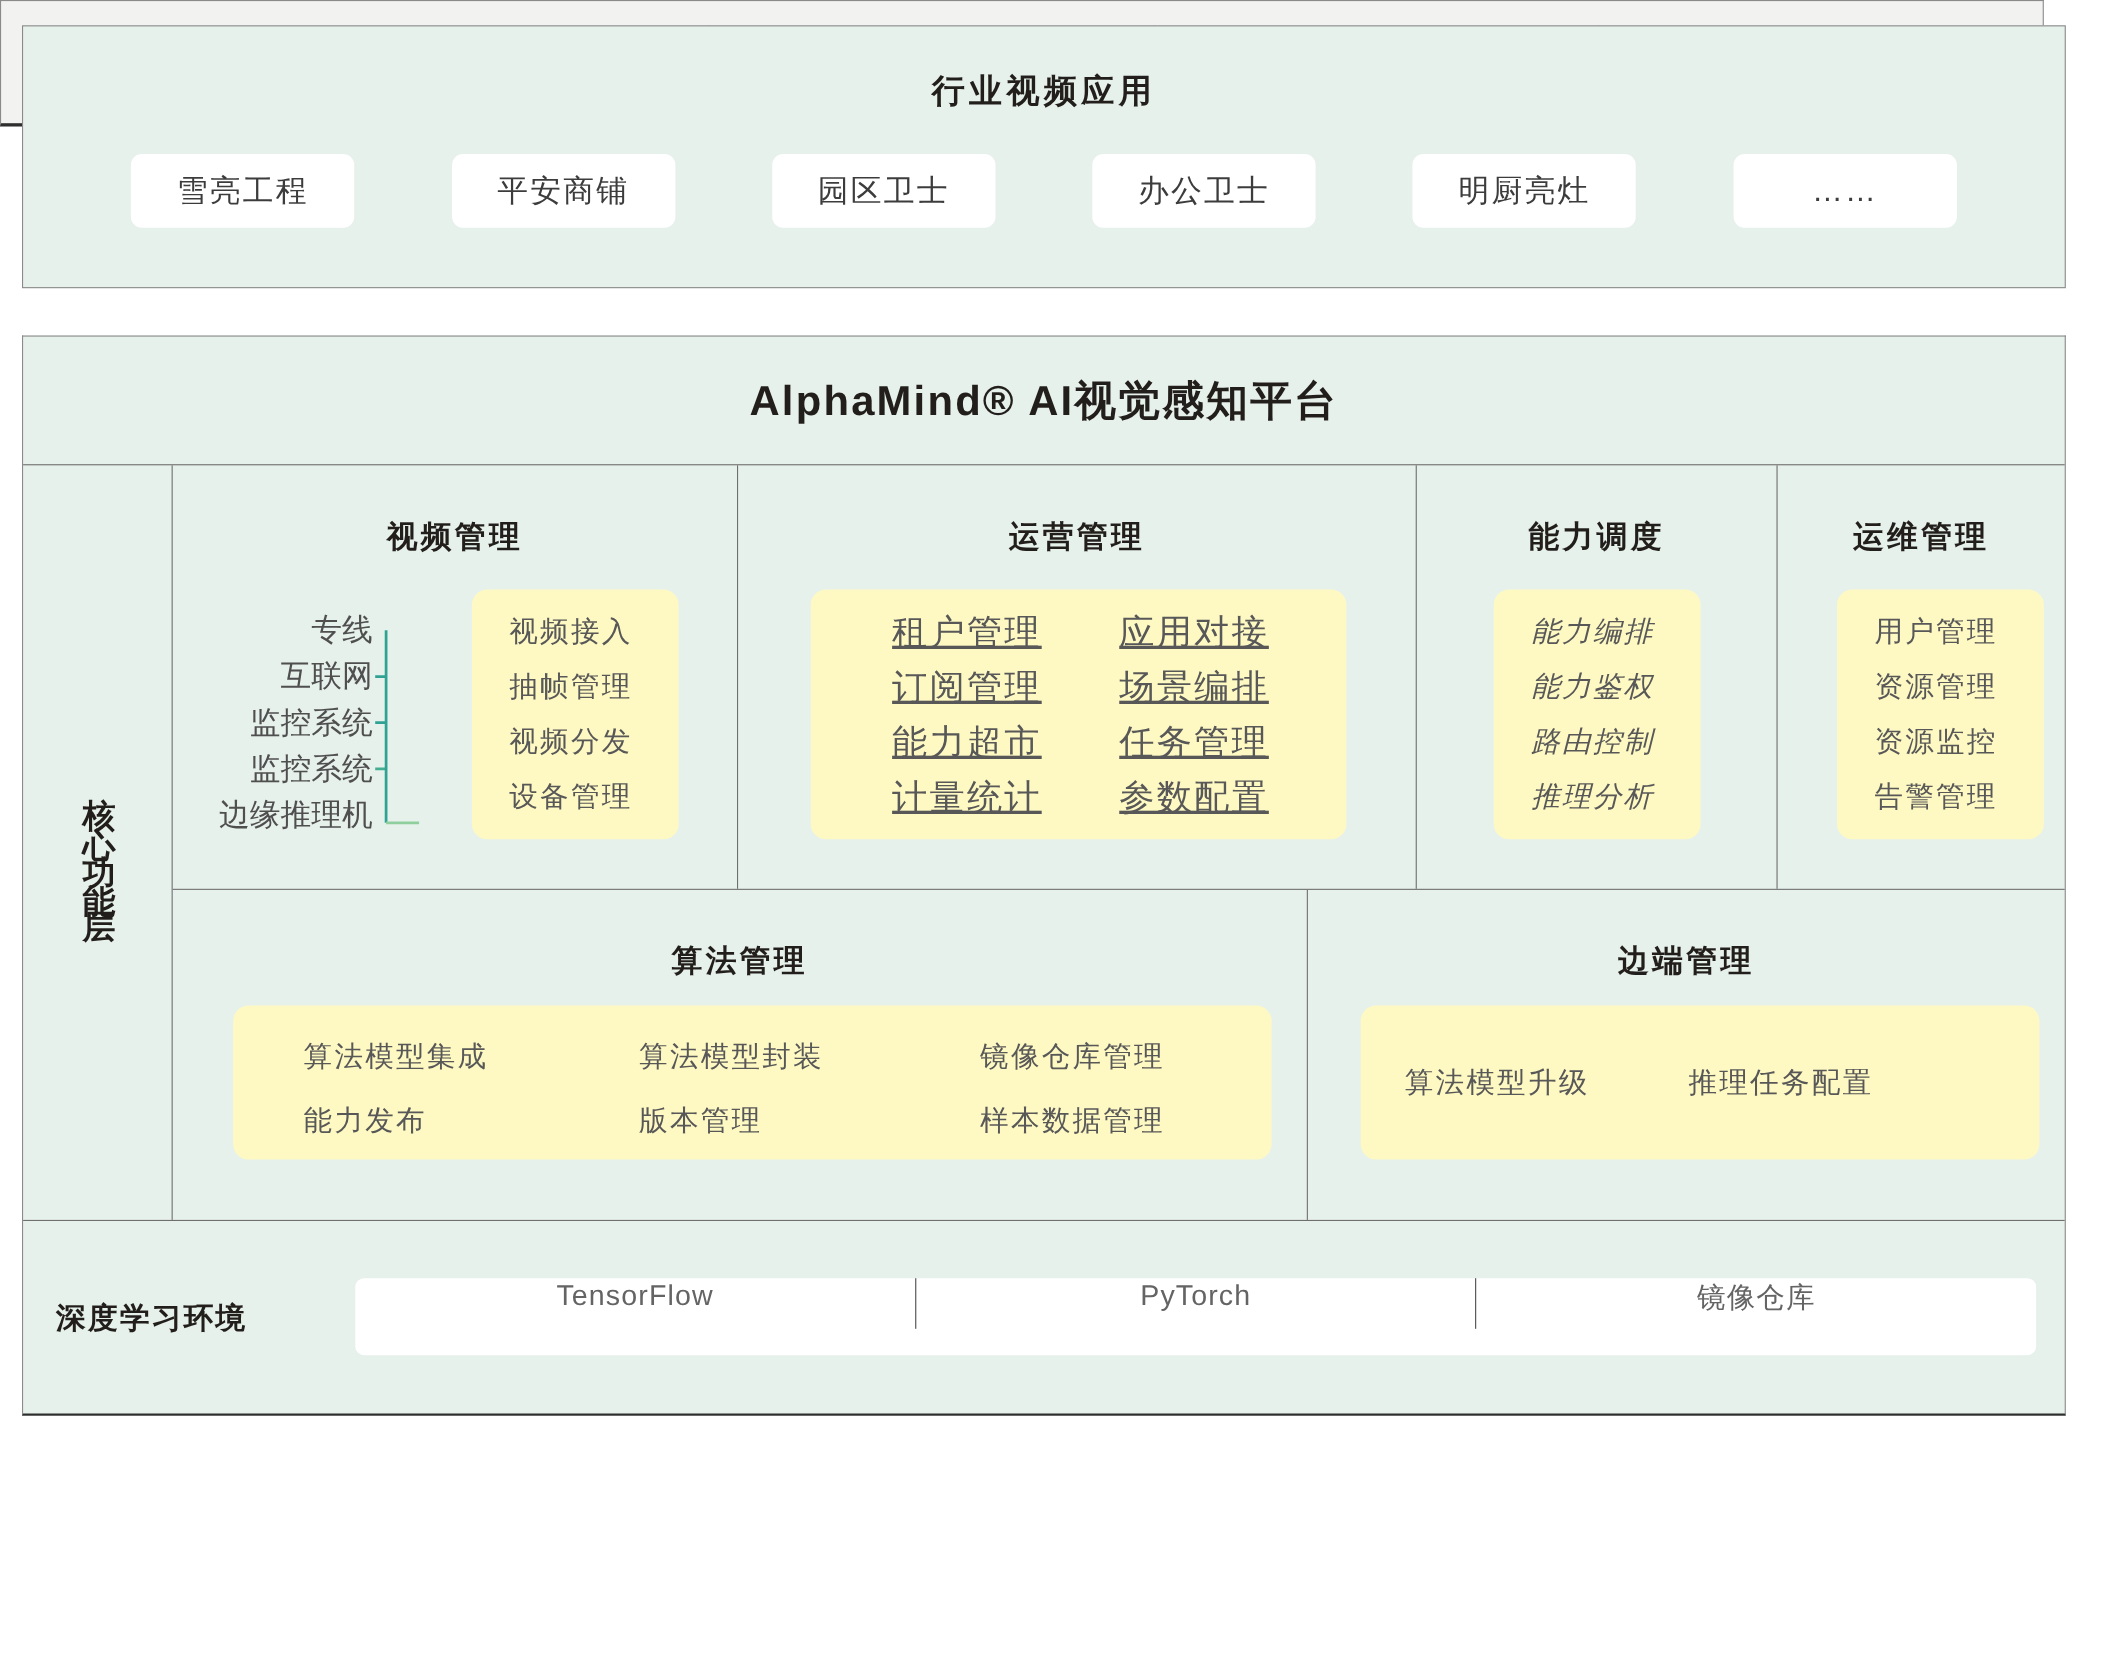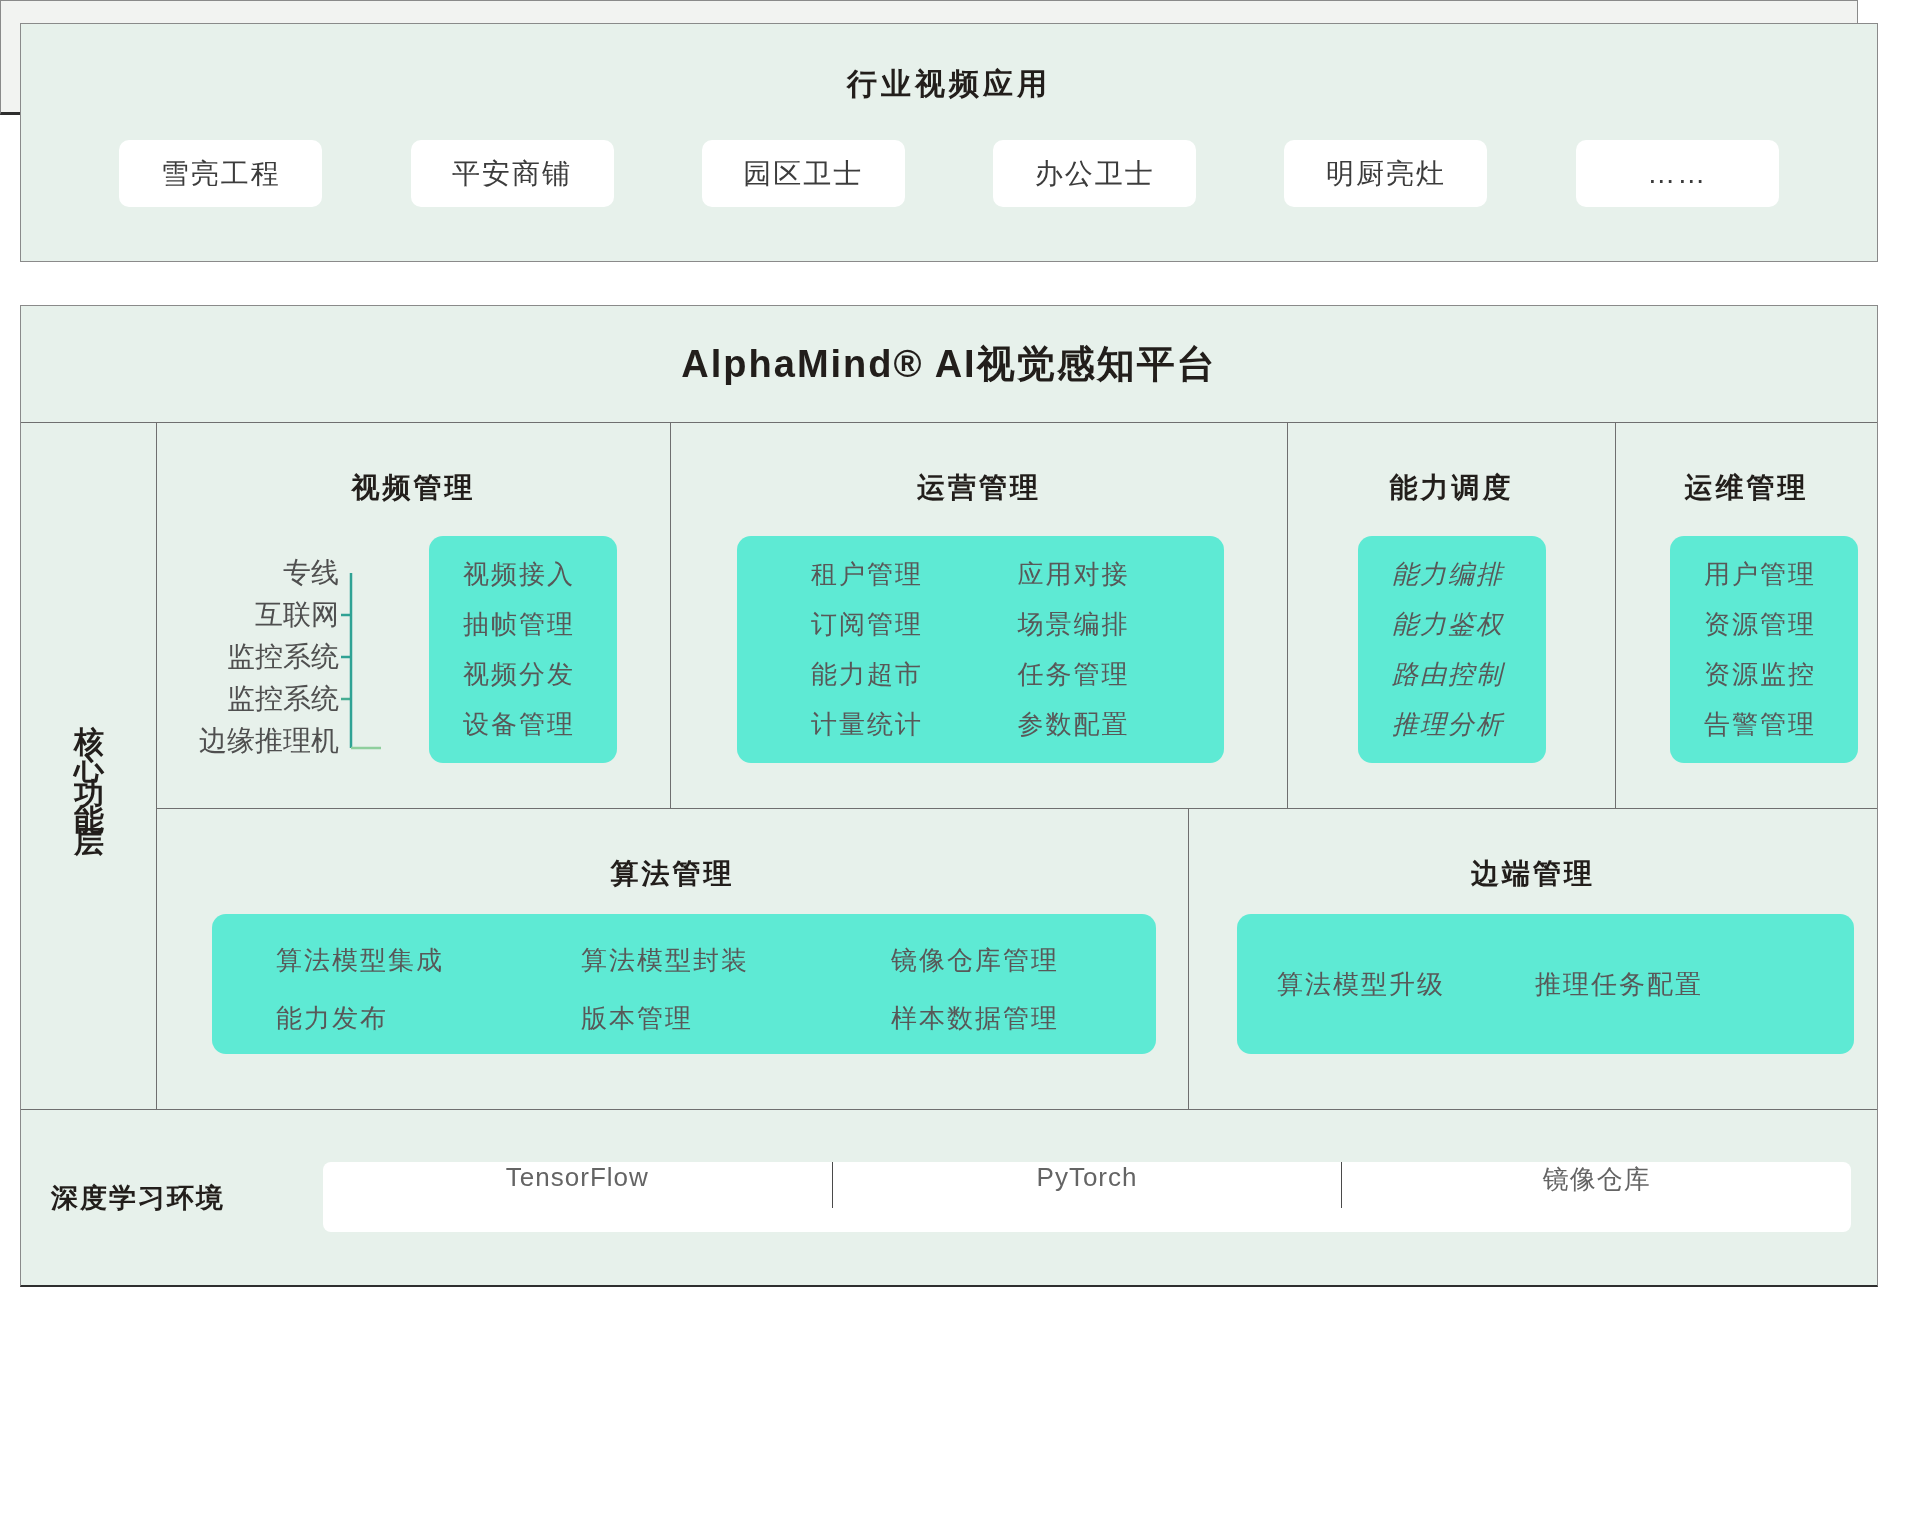--- a/index.html
+++ b/index.html
@@ -41,33 +41,33 @@
   .sec{position:relative; height:100%;}
   .sec-title{text-align:center; margin-top:46px; font-size:28px; font-weight:bold;
     color:var(--title); letter-spacing:3px;}
   .sec-video{width:514px; border-right:1px solid var(--inner);}
   .sec-op{width:617px; border-right:1px solid var(--inner);}
   .sec-cap{width:328px; border-right:1px solid var(--inner);}
   .sec-maint{flex:1;}
   .sec-algo{width:1032px; border-right:1px solid var(--inner);}
   .sec-edge{flex:1;}
 
-  .wbox{position:absolute; background:#5eead4; border-radius:14px;}
+  .wbox{position:absolute; background:#fef9c3; border-radius:14px;}
 
   
   .v-labels{position:absolute; left:0; top:129px; width:182px; text-align:right;}
   .v-labels div{height:42px; line-height:42px; font-size:28px; color:#4f4f4f;}
   .v-conn{position:absolute; left:184px; top:129px;}
   .v-box{left:272px; top:113px; width:188px; height:227px; padding:13px 0 0 34px;}
   .v-box div, .list-box div{height:50px; line-height:50px; font-size:26px; color:var(--item); letter-spacing:2px;}
 
   
   .op-box{left:66px; top:113px; width:487px; height:227px; padding:13px 0 0 74px; display:flex;}
   .op-col{width:217px;}
-  .op-col div{height:50px; line-height:50px; font-size:26px; color:var(--item); letter-spacing:2px;}
+  .op-col div{height:50px; line-height:50px; font-size:32px; color:var(--item); letter-spacing:2px;text-decoration:underline;}
 
   
   .cap-box{left:70px; top:113px; width:188px; height:227px; padding:13px 0 0 34px;font-style:italic;}
   .maint-box{left:54px; top:113px; width:188px; height:227px; padding:13px 0 0 34px;}
 
   
   .algo-box{left:55px; top:105px; width:944px; height:140px; padding:24px 0 0 64px;
     display:grid; grid-template-columns:305px 310px auto;}
   .algo-box div{height:45px; line-height:45px; font-size:26px; color:var(--item); letter-spacing:2px;}
 

